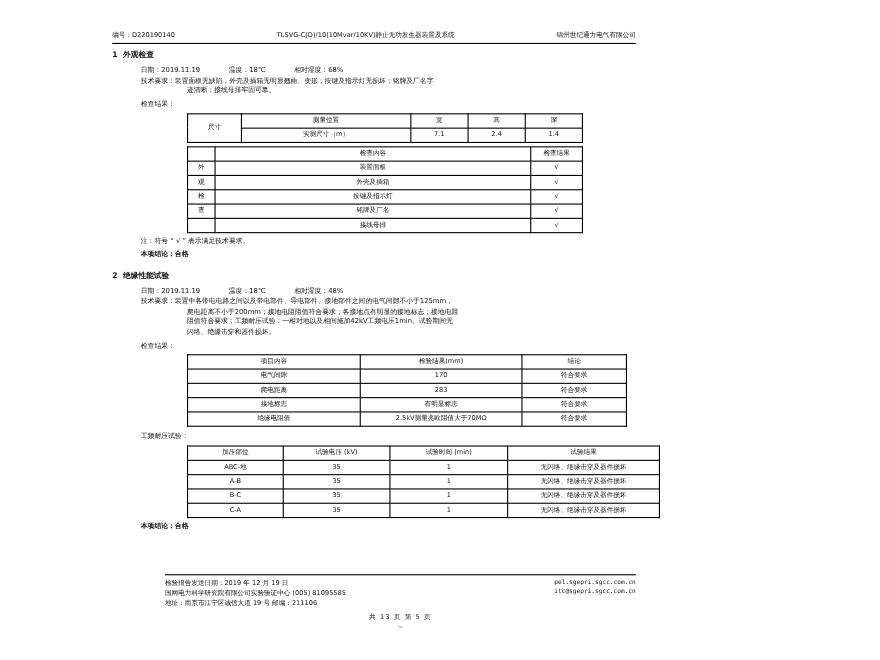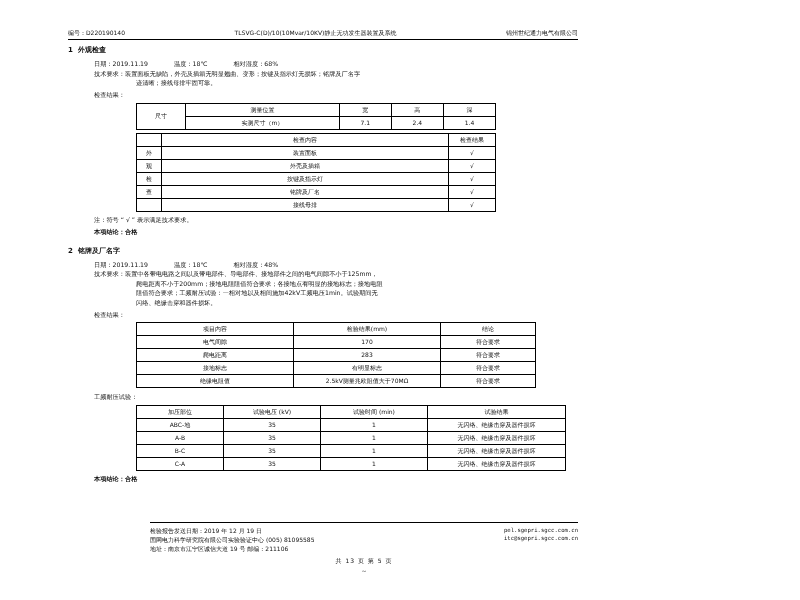--- a/index.html
+++ b/index.html
@@ -7,21 +7,21 @@
     width:800px;height:600px;
     background:#ffffff;
     font-family:"DejaVu Sans","Liberation Sans",sans-serif;
     color:#111;
     overflow:hidden;
   }
   .page{
     position:relative;
     width:728px;height:600px;
     box-sizing:border-box;
-    padding:28px 150px 10px 68px;
+    padding:28px 150px 10px 102px;
   }
   .doc{
     position:relative;
     width:100%;
     font-size:6.2px;
     line-height:1.55;
   }
   
   .hdr-row{
     display:flex;
@@ -196,21 +196,21 @@
       </div>
 
       <div class="note">注：符号 “ √ ” 表示满足技术要求。</div>
       <div class="concl">
         <span>本项结论：</span><span>合格</span>
       </div>
     </div>
 
     <div class="sec" style="margin-top:9px">
       <div class="sec-title">
-        <span class="num">2</span><span>铭牌及厂名字</span>
+        <span class="num">2</span><span>绝缘性能试验</span>
       </div>
 
       <div class="body">
         <div class="kv">
           <span class="k">日期：</span>
           <span class="k">2019.11.19</span>
           <span style="display:inline-block;width:26px"></span>
           <span class="k">温度：</span>
           <span class="k">18℃</span>
           <span style="display:inline-block;width:26px"></span>

